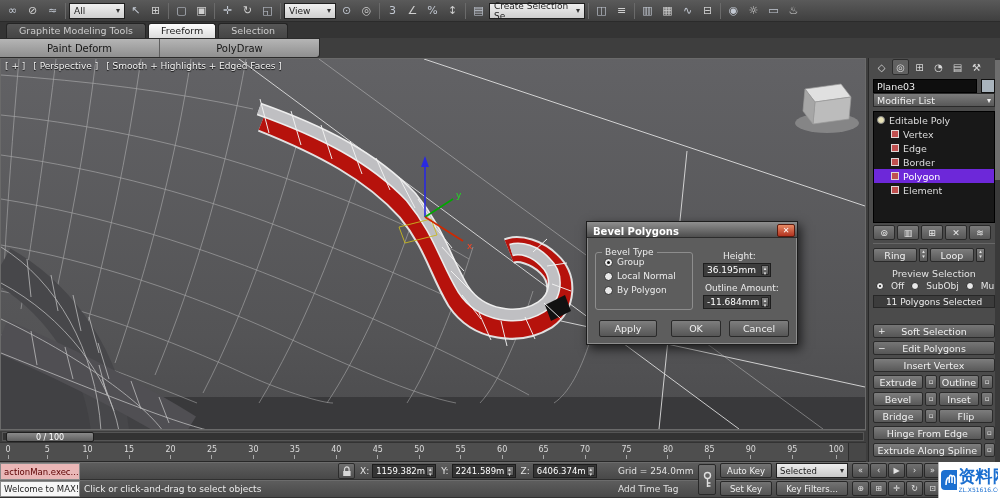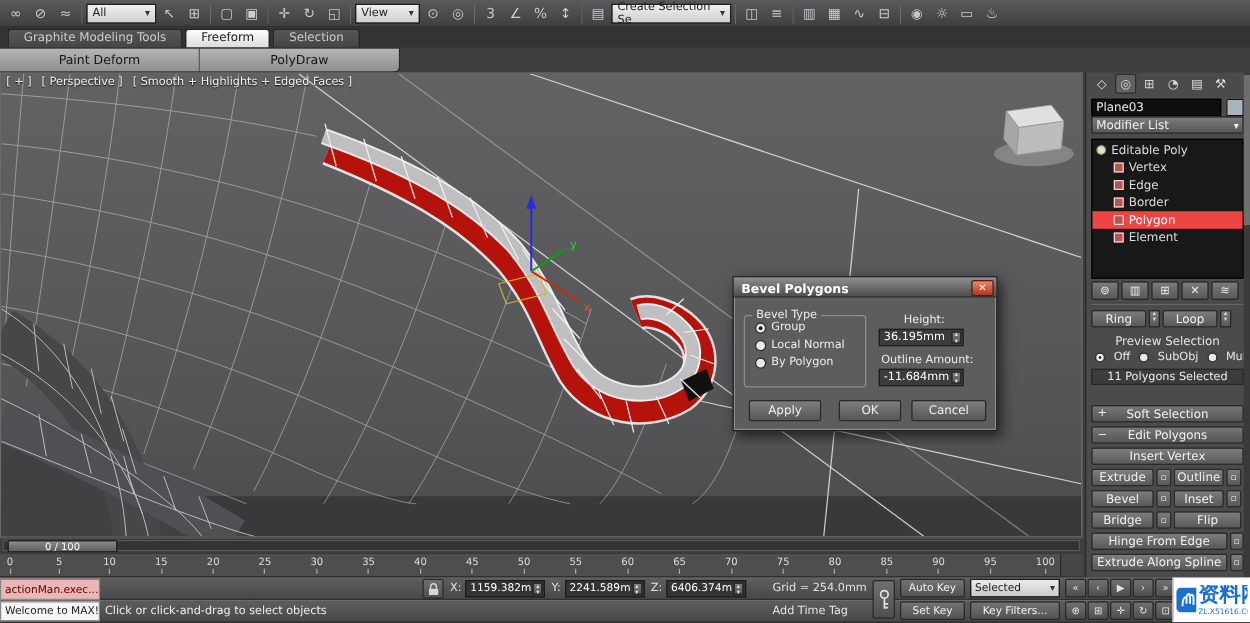--- a/index.html
+++ b/index.html
@@ -71,21 +71,21 @@
   .ptab:nth-child(2){background:#616161;border:1px solid #2d2d2d}
   .objname{margin-top:3px;height:14px;background:#0e0e0e;color:#ececec;font-size:9.5px;display:flex;align-items:center;
     padding:0 3px;border:1px solid #000;width:104px;float:left}
   .swatch{margin-top:3px;margin-left:4px;width:14px;height:14px;background:#a9b4bd;border:1px solid #111;float:left}
   .modlist{clear:both;margin-top:4px;height:14px;background:linear-gradient(#7b7b7b,#585858);border:1px solid #2a2a2a;
     color:#f0f0f0;font-size:9.5px;display:flex;align-items:center;padding:0 3px;position:relative}
   .modlist::after{content:"▾";position:absolute;right:3px;font-size:8px}
   .stack{margin-top:4px;height:112px;background:#181818;border:1px solid #000;color:#dcdcdc;font-size:9.5px;padding-top:1px}
   .srow{height:14px;display:flex;align-items:center;gap:4px;padding-left:3px}
   .srow.sub{padding-left:17px}
-  .srow.sel{background:#ef4444;color:#fff}
+  .srow.sel{background:#6d28d9;color:#fff}
   .sico{width:8px;height:8px;background:#c05050;border:1px solid #e0d8d8;flex:none}
   .srow.root .sico{background:#e8e2b8;border-radius:50%;border:1px solid #888}
   .stools{margin-top:2px;display:flex;gap:2px}
   .stool{width:22px;height:15px;background:linear-gradient(#7b7b7b,#575757);border:1px solid #2a2a2a;border-radius:2px;
     color:#e8e8e8;font-size:9px;display:flex;align-items:center;justify-content:center}
   .pdivider{margin-top:3px;height:1px;background:#2e2e2e;border-bottom:1px solid #666}
   .btn3d{background:linear-gradient(#7d7d7d,#585858);border:1px solid #2a2a2a;border-radius:2px;color:#f0f0f0;
     font-size:9.5px;display:flex;align-items:center;justify-content:center}
   .ringrow{margin-top:4px;display:flex;gap:2px;align-items:center}
   .ringrow .btn3d{width:44px;height:14px}

